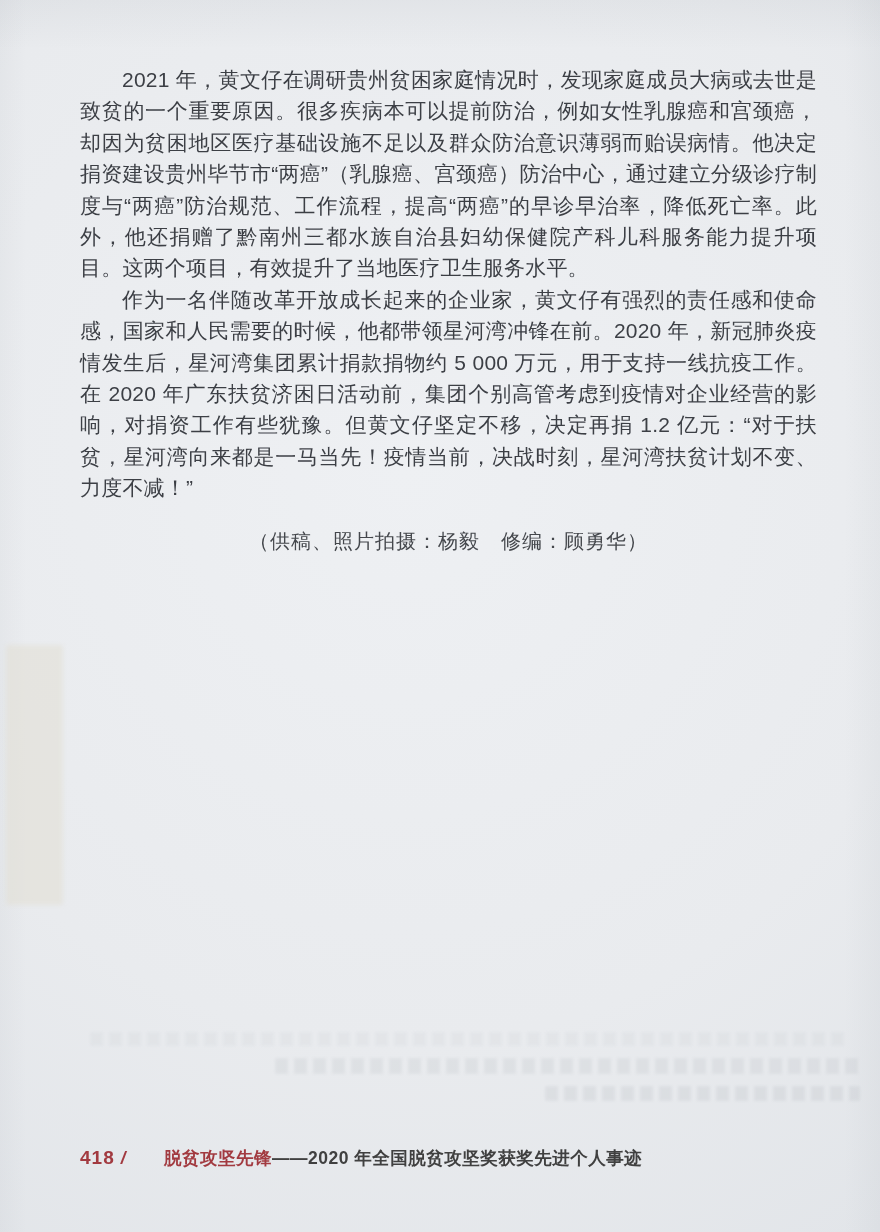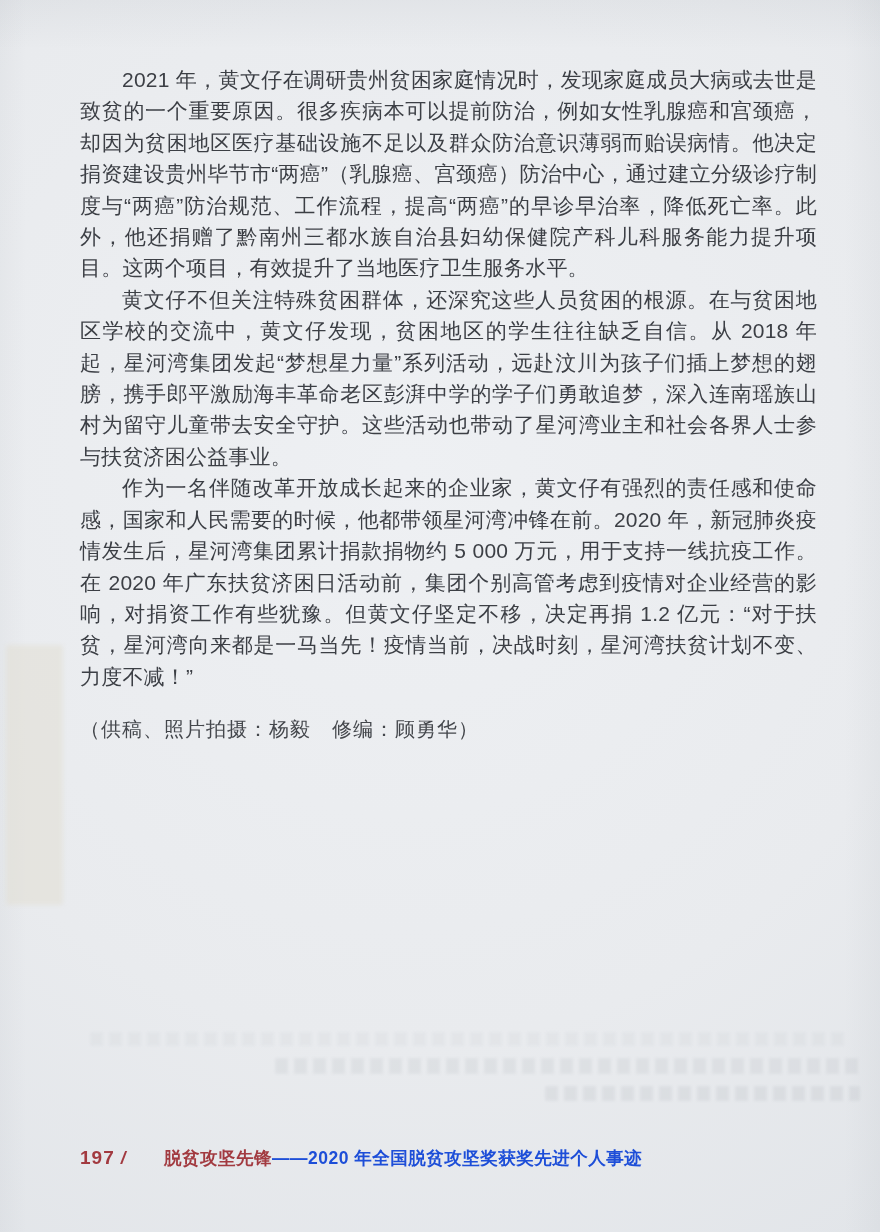--- a/index.html
+++ b/index.html
@@ -60,21 +60,21 @@
     text-align: justify;
     text-indent: 2em;
     color: #3c3f45;
     letter-spacing: 0.2px;
   }
 
   .credit {
     margin-top: 24px;
     font-family: "Liberation Serif", "DejaVu Serif", serif;
     font-size: 20px;
-    text-align: left;
+    text-align: center;
     color: #44474c;
     letter-spacing: 1px;
   }
 
   
   .showthrough {
     position: absolute;
     pointer-events: none;
     filter: blur(1.6px);
     opacity: 0.10;
@@ -106,38 +106,37 @@
   .page-footer .sep {
     color: #a23a40;
     font-style: italic;
     margin-right: 6px;
   }
   .page-footer .series {
     color: #a23a40;
     margin-left: 32px;
   }
   .page-footer .subtitle {
-    color: #1d4ed8;
+    color: #404040;
   }
 </style>
 </head>
 <body>
 
 <div class="paper"></div>
 
 <div class="edge-strip"></div>
 
 <div class="content">
   <div class="body-text">
     <p>2021 年，黄文仔在调研贵州贫困家庭情况时，发现家庭成员大病或去世是致贫的一个重要原因。很多疾病本可以提前防治，例如女性乳腺癌和宫颈癌，却因为贫困地区医疗基础设施不足以及群众防治意识薄弱而贻误病情。他决定捐资建设贵州毕节市“两癌”（乳腺癌、宫颈癌）防治中心，通过建立分级诊疗制度与“两癌”防治规范、工作流程，提高“两癌”的早诊早治率，降低死亡率。此外，他还捐赠了黔南州三都水族自治县妇幼保健院产科儿科服务能力提升项目。这两个项目，有效提升了当地医疗卫生服务水平。</p>
-    <p>黄文仔不但关注特殊贫困群体，还深究这些人员贫困的根源。在与贫困地区学校的交流中，黄文仔发现，贫困地区的学生往往缺乏自信。从 2018 年起，星河湾集团发起“梦想星力量”系列活动，远赴汶川为孩子们插上梦想的翅膀，携手郎平激励海丰革命老区彭湃中学的学子们勇敢追梦，深入连南瑶族山村为留守儿童带去安全守护。这些活动也带动了星河湾业主和社会各界人士参与扶贫济困公益事业。</p>
     <p>作为一名伴随改革开放成长起来的企业家，黄文仔有强烈的责任感和使命感，国家和人民需要的时候，他都带领星河湾冲锋在前。2020 年，新冠肺炎疫情发生后，星河湾集团累计捐款捐物约 5 000 万元，用于支持一线抗疫工作。在 2020 年广东扶贫济困日活动前，集团个别高管考虑到疫情对企业经营的影响，对捐资工作有些犹豫。但黄文仔坚定不移，决定再捐 1.2 亿元：“对于扶贫，星河湾向来都是一马当先！疫情当前，决战时刻，星河湾扶贫计划不变、力度不减！”</p>
   </div>
   <div class="credit">（供稿、照片拍摄：杨毅　修编：顾勇华）</div>
 </div>
 
 <div class="showthrough l1"></div>
 <div class="showthrough l2"></div>
 <div class="showthrough l3"></div>
 
 <div class="page-footer">
-  <span class="num">197</span><span class="sep">/</span><span class="series">脱贫攻坚先锋</span><span class="subtitle">——2020 年全国脱贫攻坚奖获奖先进个人事迹</span>
+  <span class="num">418</span><span class="sep">/</span><span class="series">脱贫攻坚先锋</span><span class="subtitle">——2020 年全国脱贫攻坚奖获奖先进个人事迹</span>
 </div>
 
 </body></html>

